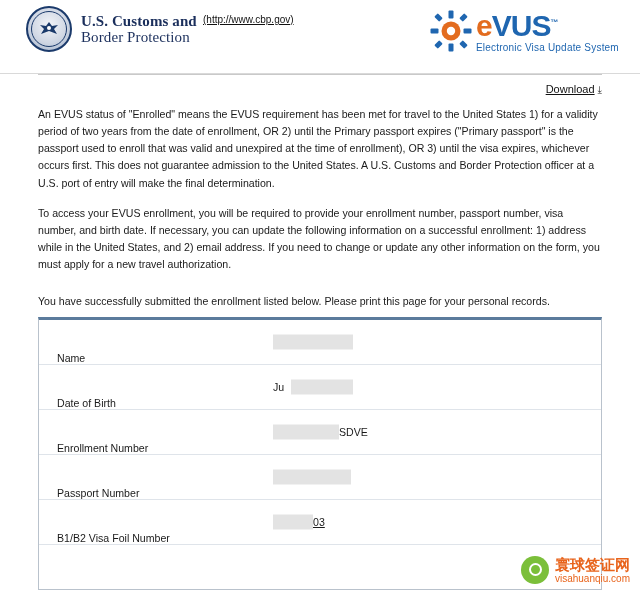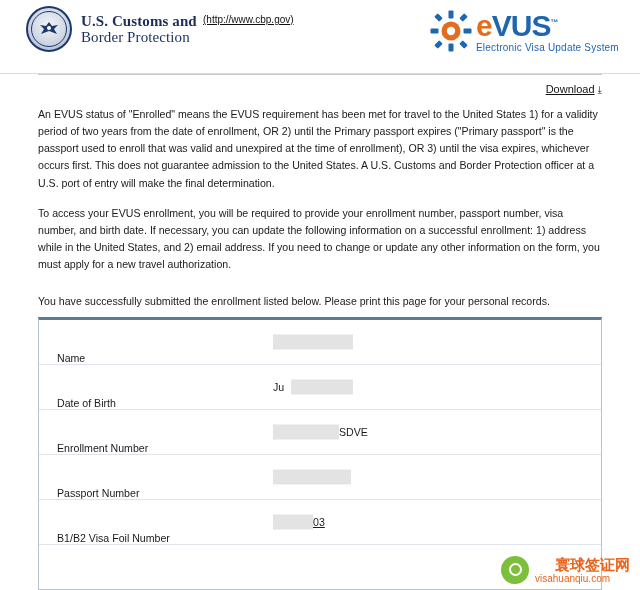--- a/index.html
+++ b/index.html
@@ -238,21 +238,20 @@
     height: 13px;
     border-radius: 50%;
     border: 2px solid #ffffff;
     box-sizing: border-box;
   }
   .wm-text .cn {
     font-size: 15px;
     font-weight: bold;
     color: #e8641c;
     line-height: 16px;
-    margin-left: 20px;
   }
   .wm-text .en {
     font-size: 10px;
     color: #e8641c;
     line-height: 11px;
   }
 </style>
 </head>
 <body>
 

